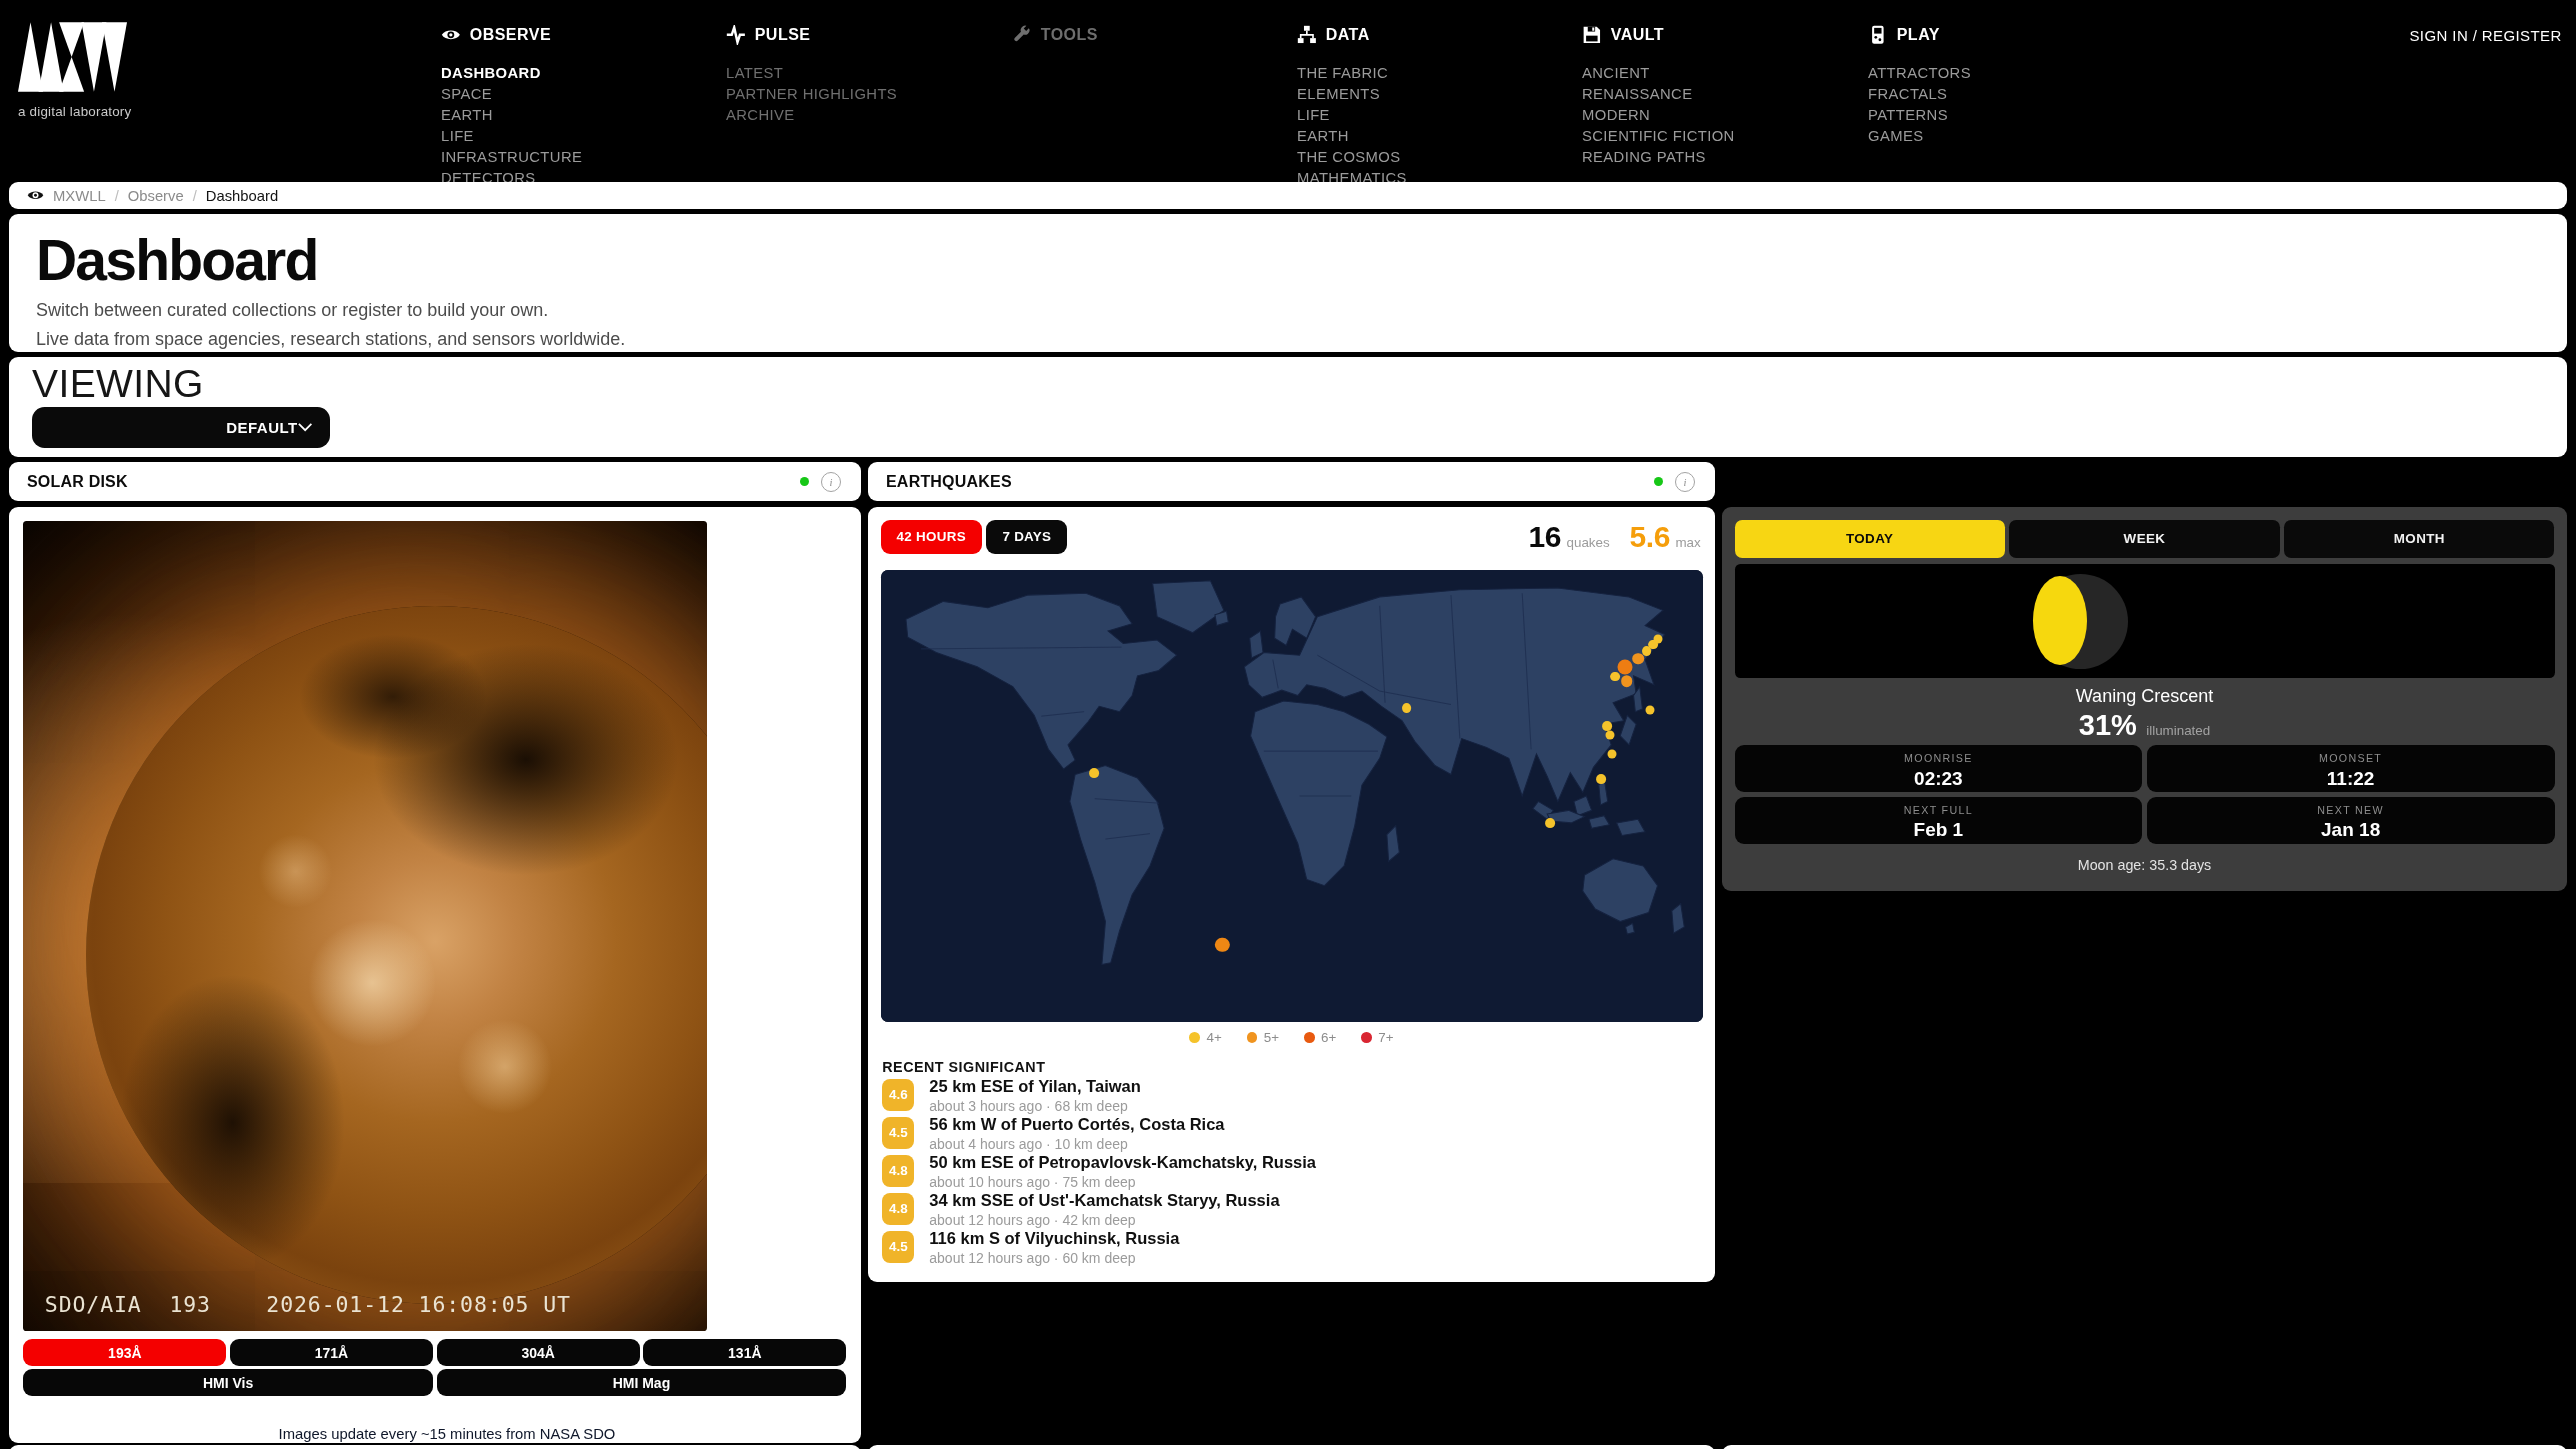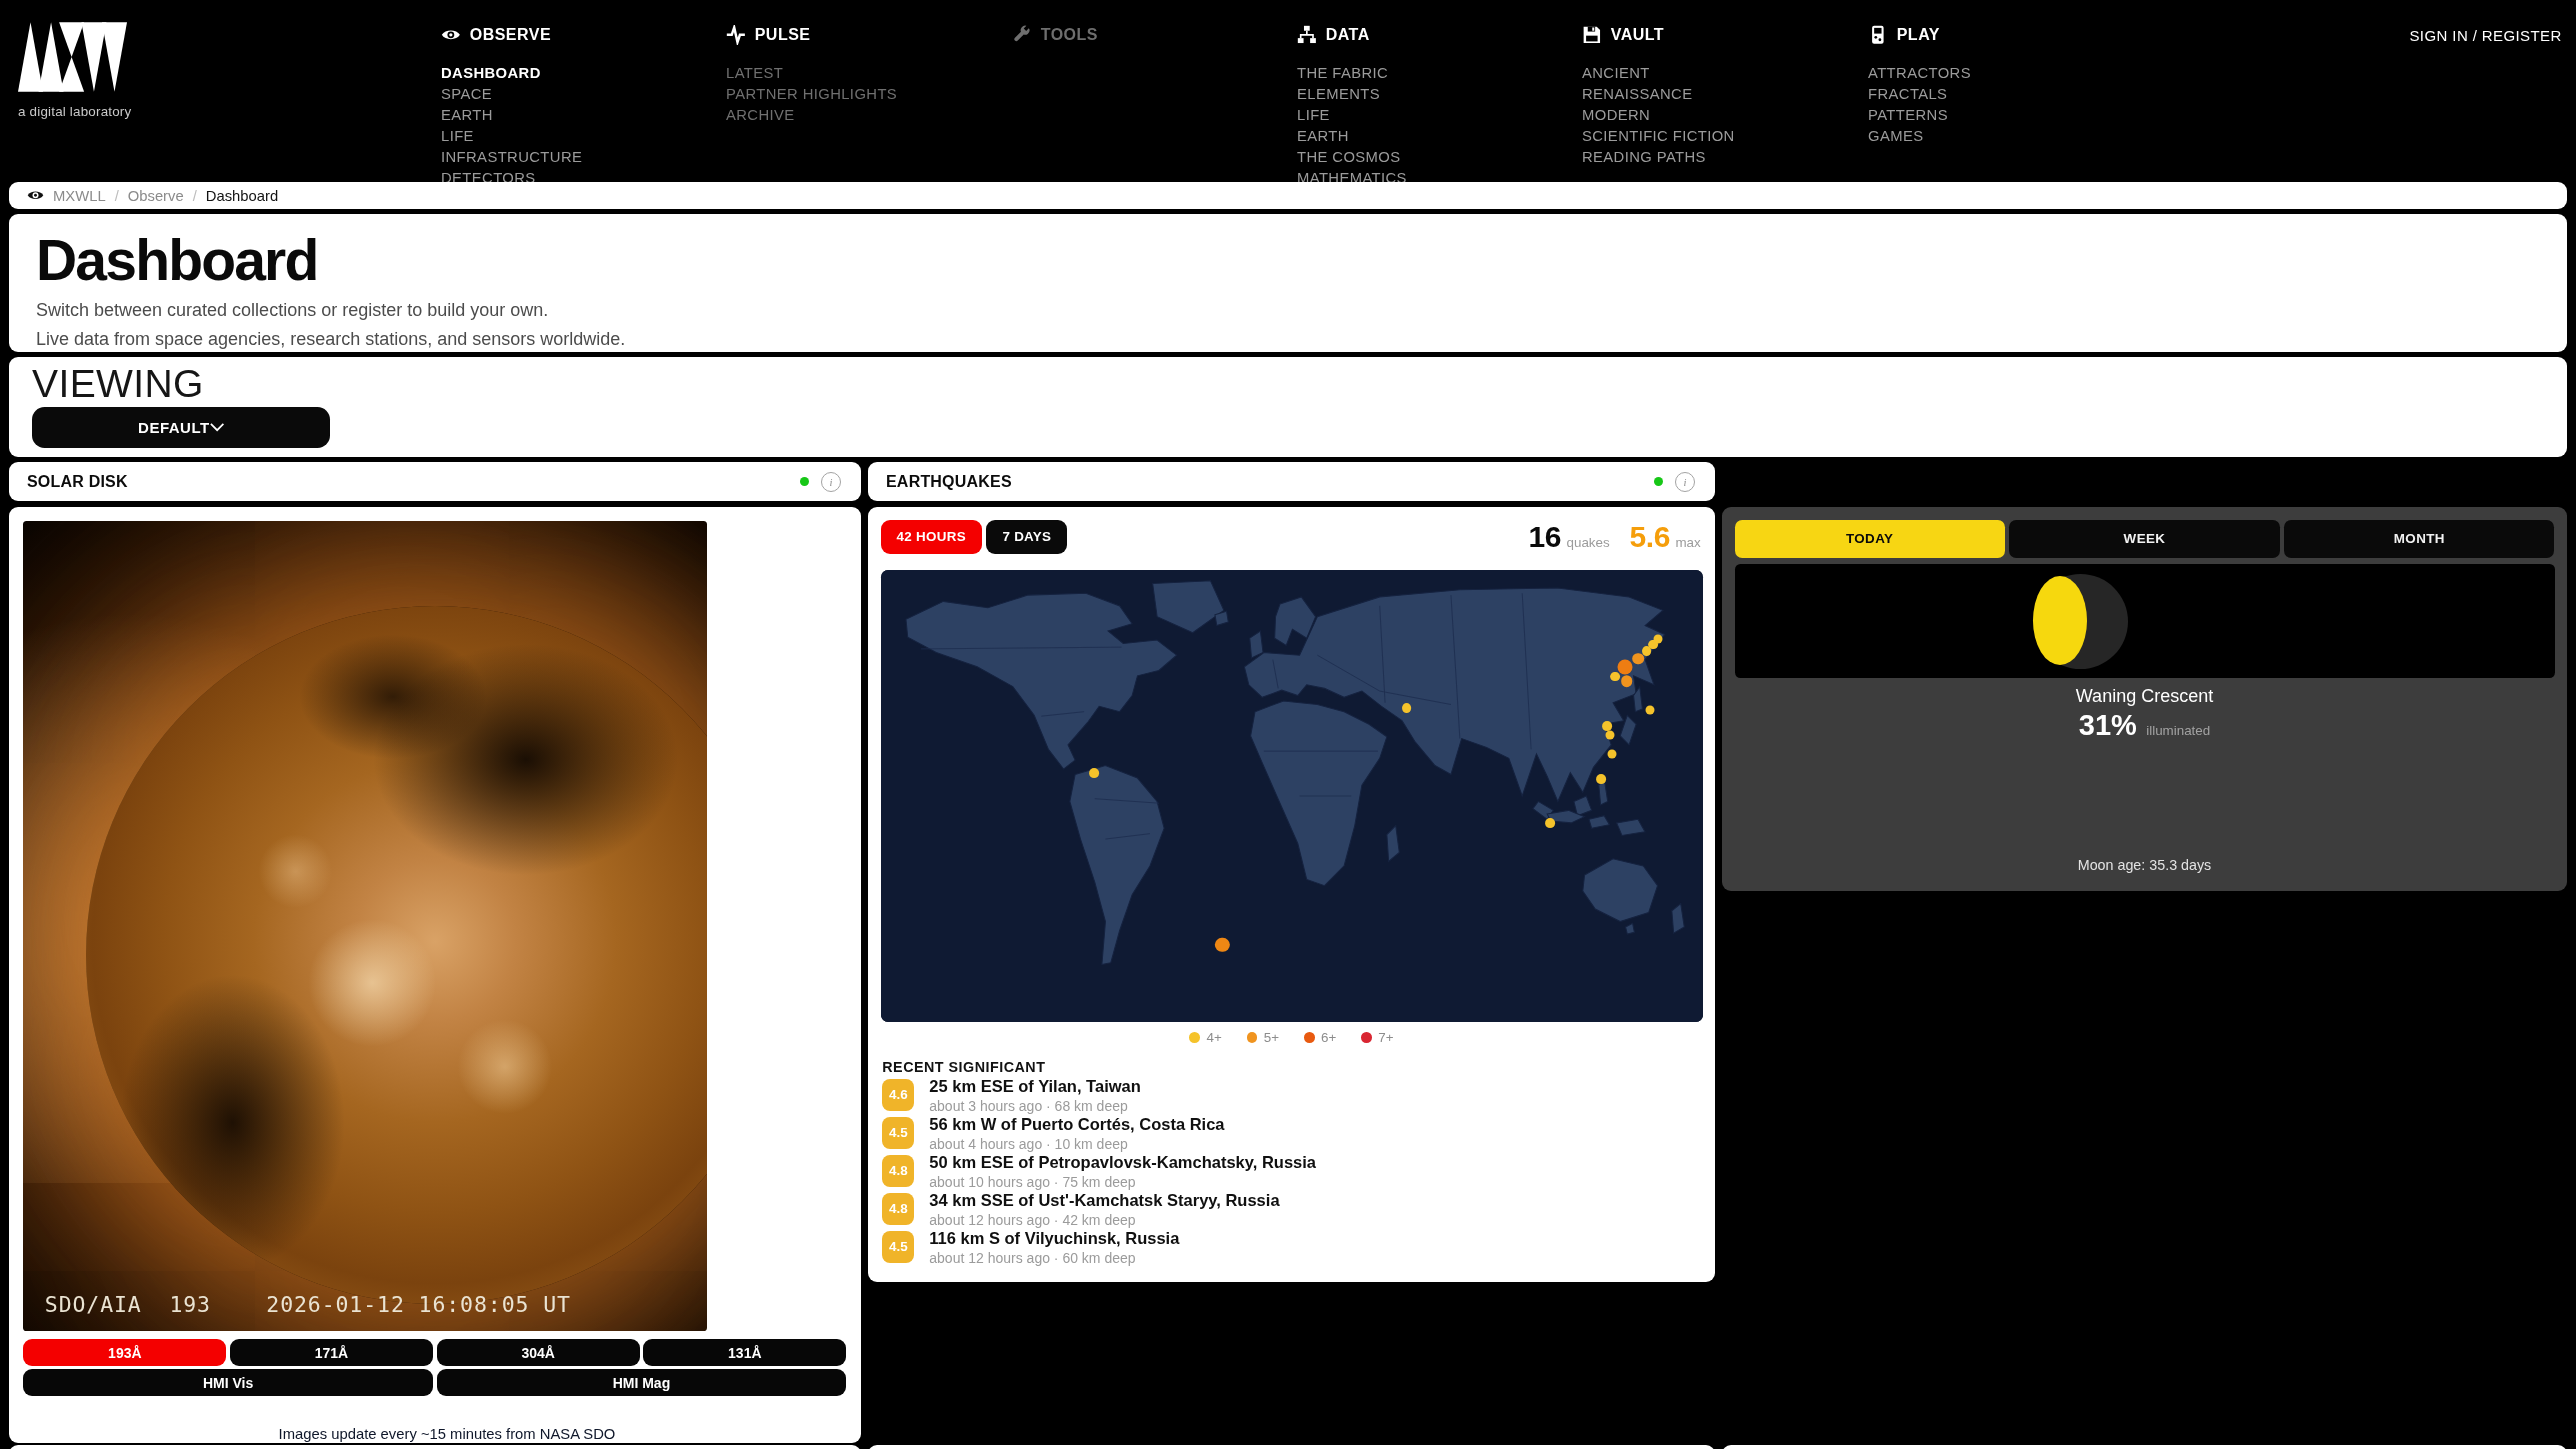--- a/index.html
+++ b/index.html
@@ -33,21 +33,21 @@
   
   #page-head{left:9px;top:214px;width:2558px;height:138px;box-sizing:border-box;padding:12.5px 27px;}
   #page-title{margin:0;font-size:57px;font-weight:900;letter-spacing:-1.8px;color:#0a0a0a;}
   .page-desc{margin:6.3px 0 0 0;font-size:18px;color:#4c4c4c;line-height:23px;}
 
   
   #viewing-card{left:9px;top:357px;width:2558px;height:100px;box-sizing:border-box;padding:5.4px 23px;}
   #viewing-title{margin:0;font-size:39px;font-weight:300;letter-spacing:0.4px;color:#161616;}
   #collection-select{position:absolute;left:23px;top:50px;width:298px;height:41px;background:#0a0a0a;border:none;border-radius:12.5px;
      color:#fff;font-family:inherit;font-size:15px;font-weight:700;letter-spacing:0.5px;text-align:left;padding:0 18px;cursor:pointer;
-     display:flex;align-items:center;justify-content:center;}
+     display:flex;align-items:center;justify-content:flex-end;}
   #collection-select svg{width:14.3px;height:9px;}
 
   
   .panel-head{top:462px;height:39px;display:flex;align-items:center;box-sizing:border-box;padding:0 20px 0 18px;}
   .panel-title{font-size:16px;font-weight:700;color:#0c0c0c;letter-spacing:0.2px;flex:1;}
   .live-dot{width:9px;height:9px;border-radius:50%;margin-right:12.5px;}
   .info-badge{width:18px;height:18px;border-radius:50%;border:1.3px solid #a3a3a3;color:#8e8e8e;
      font-size:10.7px;line-height:18px;text-align:center;font-family:"Liberation Serif",serif;font-style:italic;cursor:pointer;}
 
   
@@ -469,20 +469,38 @@
       <div id="moon-sphere">
         <div class="moon-dark"></div>
         <div class="moon-lit"></div>
       </div>
     </div>
     <div id="moon-phase-name">Waning Crescent</div>
     <div id="moon-illum">
       <span class="pct">31%</span>
       <span class="lbl">illuminated</span>
     </div>
+    <div id="moon-tiles">
+        <div class="moon-tile">
+          <div class="tile-label">MOONRISE</div>
+          <div class="tile-value">02:23</div>
+        </div>
+        <div class="moon-tile">
+          <div class="tile-label">MOONSET</div>
+          <div class="tile-value">11:22</div>
+        </div>
+        <div class="moon-tile">
+          <div class="tile-label">NEXT FULL</div>
+          <div class="tile-value">Feb 1</div>
+        </div>
+        <div class="moon-tile">
+          <div class="tile-label">NEXT NEW</div>
+          <div class="tile-value">Jan 18</div>
+        </div>
+      </div>
     <div id="moon-age">Moon age: 35.3 days</div>
   </div>
 
   <div class="sliver" style="left:9px;width:852px;"></div>
   <div class="sliver" style="left:868px;width:847px;"></div>
   <div class="sliver" style="left:1722px;width:845px;"></div>
 
 </div>
 
 

